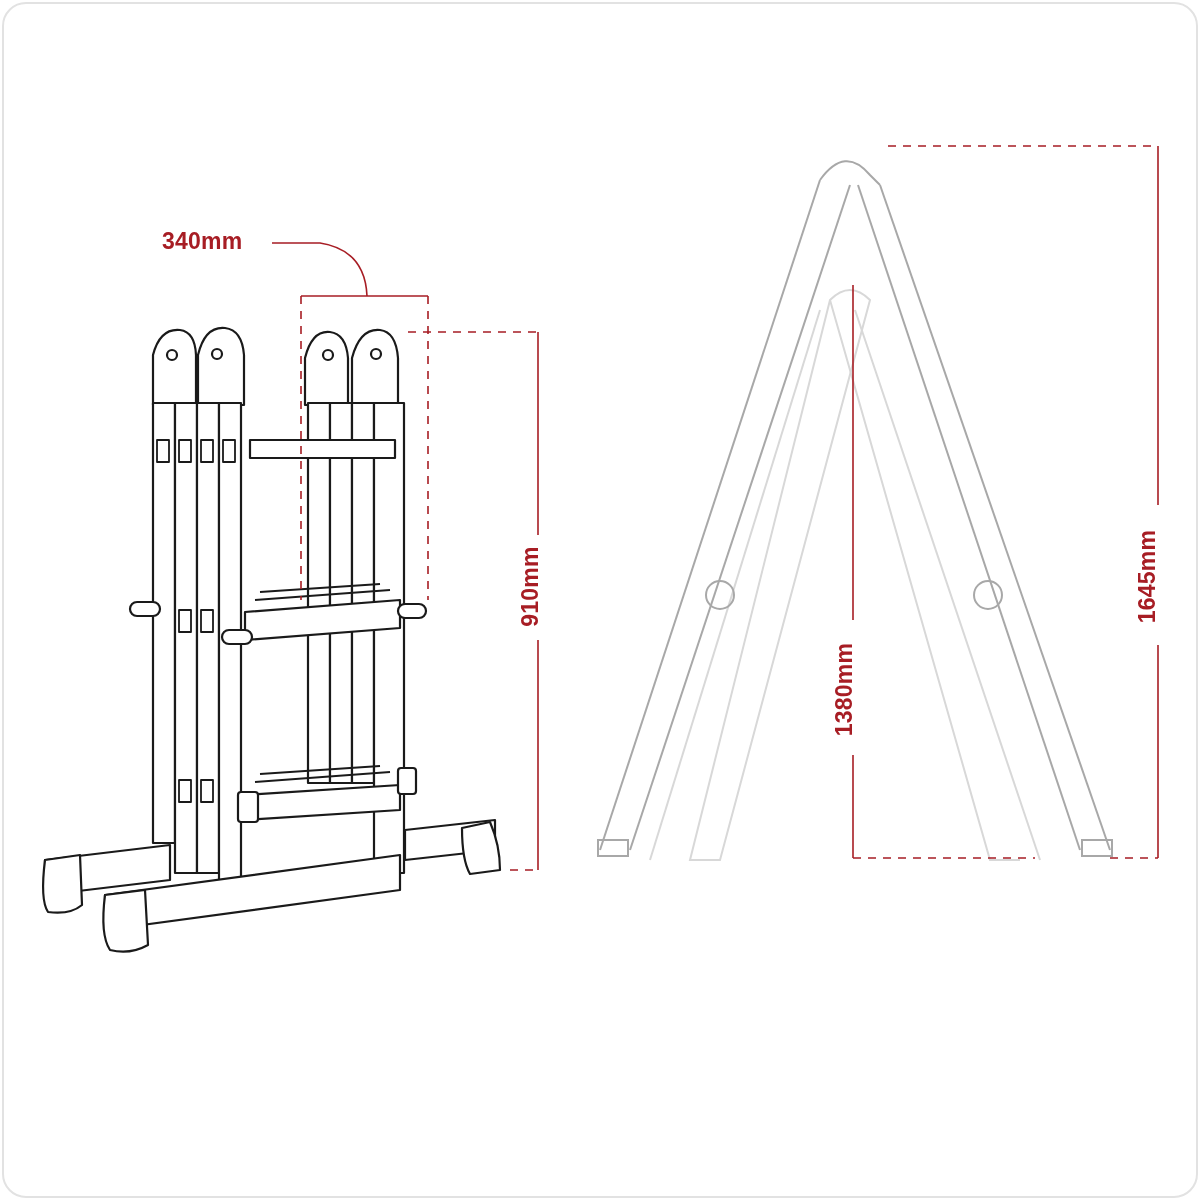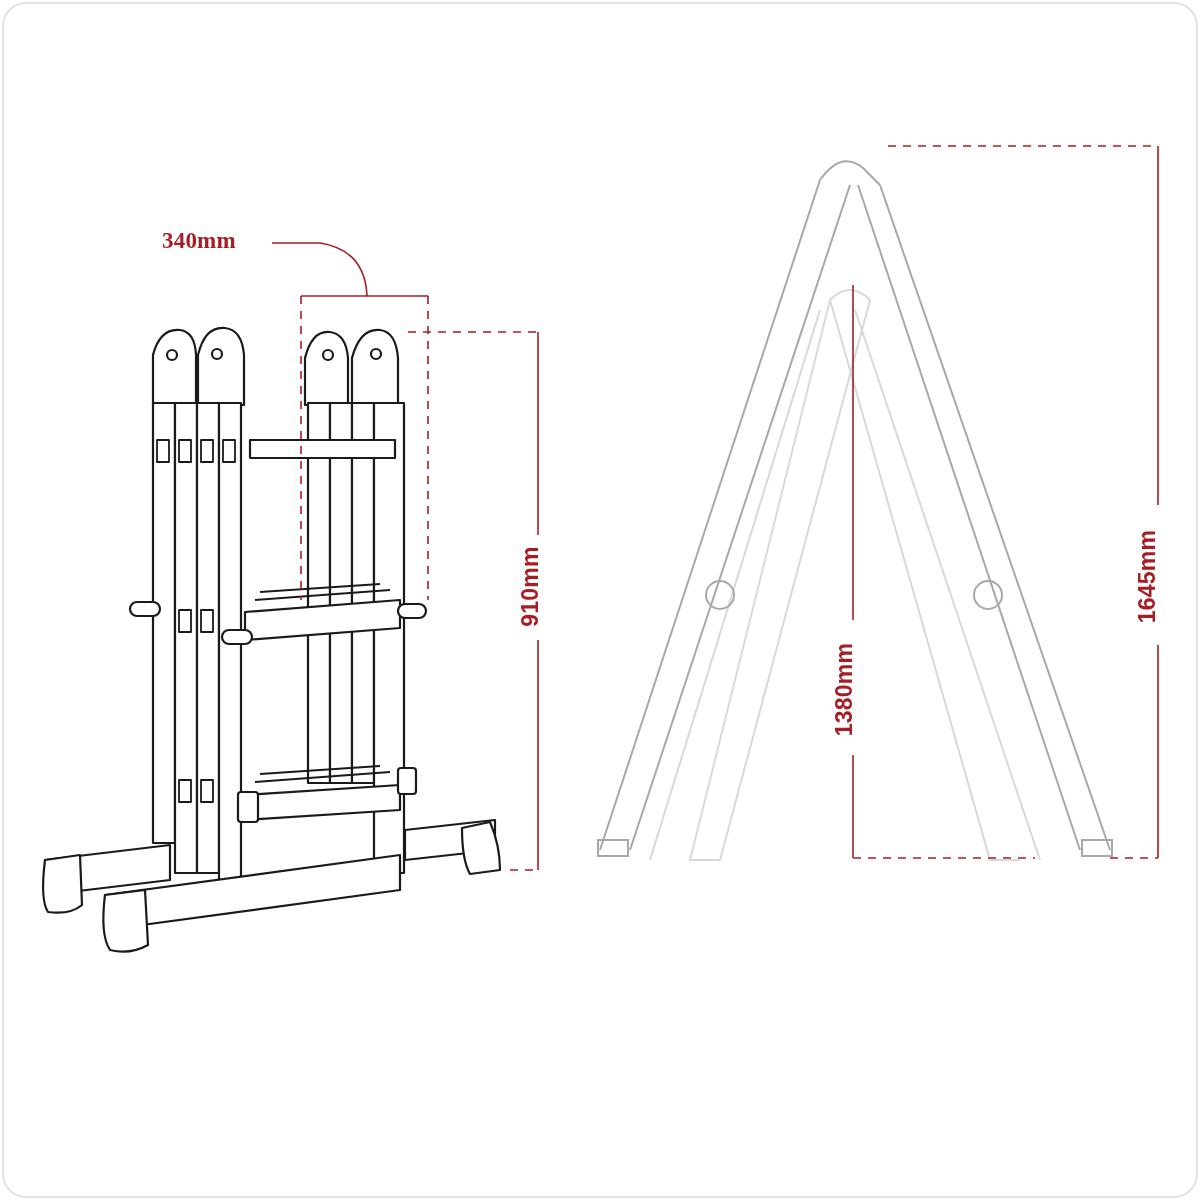--- a/index.html
+++ b/index.html
@@ -111,16 +111,16 @@
   </g>
 
   <g stroke="#a71d24" stroke-width="1.6" fill="none">
     <path d="M888 146 L1158 146" stroke-dasharray="8 7"></path>
     <path d="M1158 146 L1158 505"></path>
     <path d="M1158 645 L1158 858"></path>
     <path d="M1110 858 L1158 858" stroke-dasharray="8 7"></path>
   </g>
 </svg>
 
-<div class="dim-label" style="left:162px; top:228px;font-family:Liberation Serif, serif;">340mm</div>
+<div class="dim-label" style="left:162px; top:228px;">340mm</div>
 <div class="dim-label rot" style="left:490px; top:573px;">910mm</div>
 <div class="dim-label rot" style="left:798px; top:676px;">1380mm</div>
 <div class="dim-label rot" style="left:1101px; top:563px;">1645mm</div>
 
 </body></html>

